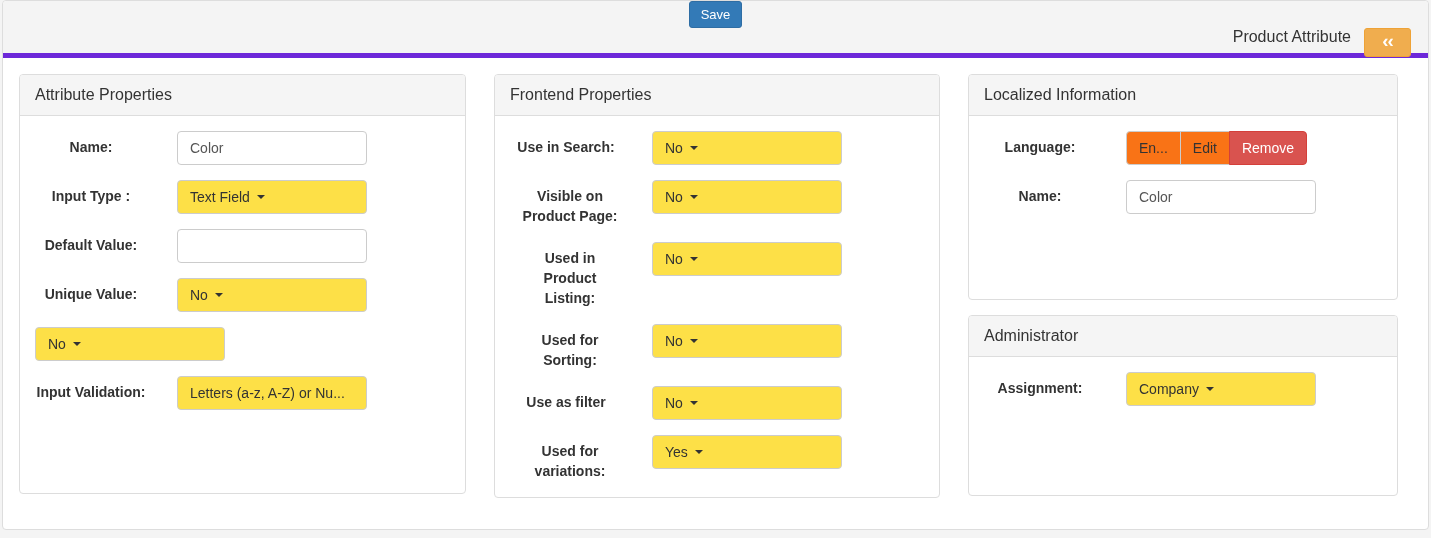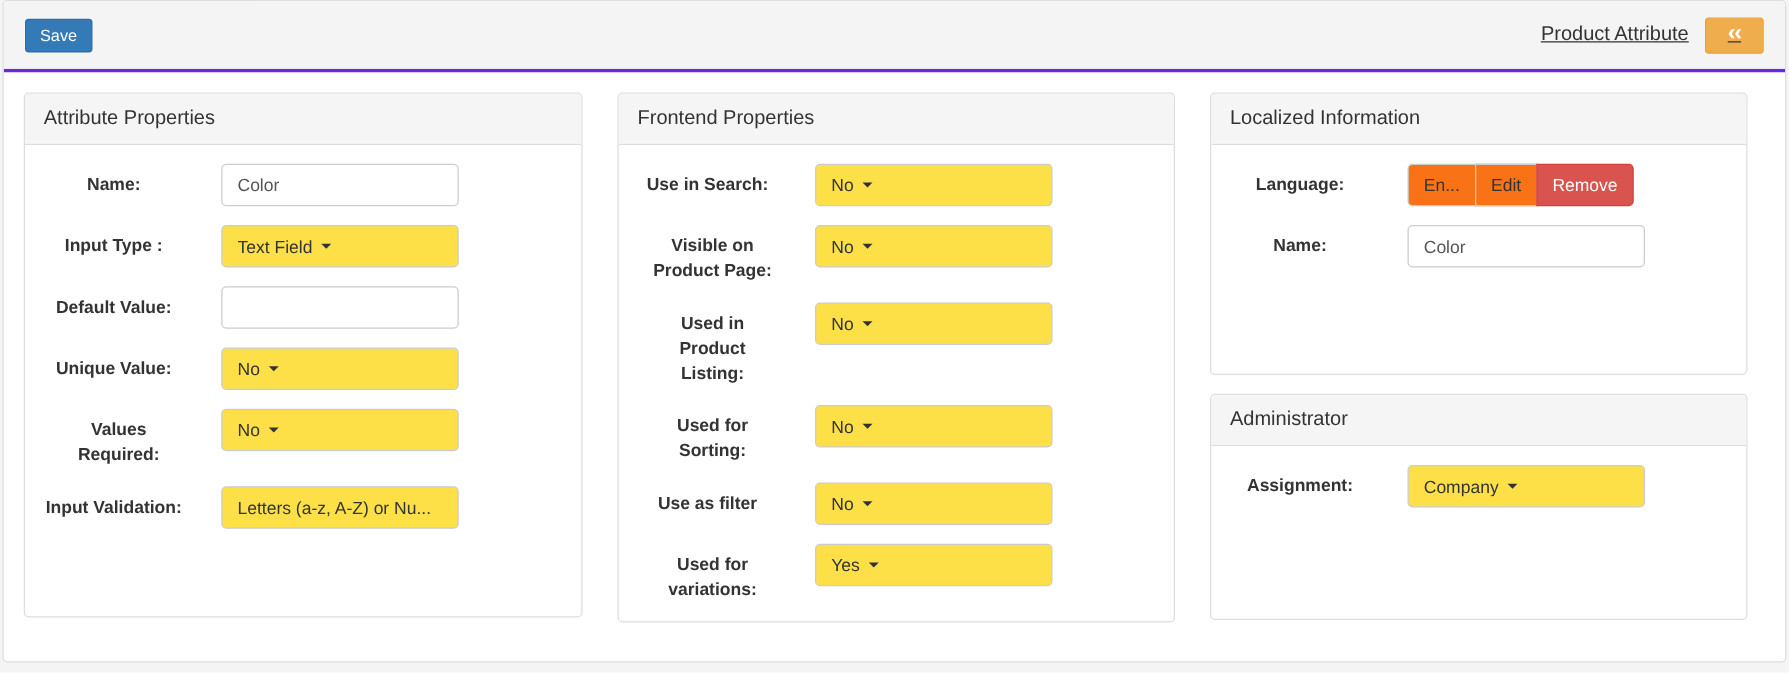--- a/index.html
+++ b/index.html
@@ -17,41 +17,40 @@
     margin: 0 2px;
     height: 530px;
     background: #fff;
     border: 1px solid #ddd;
     border-radius: 4px;
   }
   
   .topbar {
     height: 57px;
     background: #f4f4f4;
-    border-bottom: 3px solid #6d28d9;
+    border-bottom: 5px solid #6d28d9;
     border-radius: 4px 4px 0 0;
     display: flex;
     align-items: center;
     padding: 0 17px;
+    flex-direction: column;
   }
   .btn { font-family: "Liberation Sans", sans-serif; cursor: pointer; }
   .btn-primary {
     background: #337ab7;
     border: 1px solid #2e6da4;
     color: #fff;
     font-size: 13px;
     padding: 5px 11px;
     border-radius: 3px;
   }
   .topbar-right {
     margin-left: auto;
     display: flex;
-    align-items: center;
     gap: 13px;
-    text-decoration: underline;
   }
   .page-title { font-size: 16px; color: #333; }
   .btn-warning {
     background: #f0ad4e;
     border: 1px solid #eea236;
     color: #fff;
     border-radius: 3px;
     height: 29px;
     min-width: 47px;
     padding: 0 12px;
@@ -206,21 +205,20 @@
 
         <div class="form-row">
           <label class="f-label">Unique Value:</label>
           <button class="dropdown-toggle">
             <span class="dd-value">No</span>
             <span class="caret"></span>
           </button>
         </div>
 
         <div class="form-row wrap">
-          <label class="f-label">Values Required:</label>
           <button class="dropdown-toggle">
             <span class="dd-value">No</span>
             <span class="caret"></span>
           </button>
         </div>
 
         <div class="form-row">
           <label class="f-label">Input Validation:</label>
           <button class="dropdown-toggle">
             <span class="dd-value">Letters (a-z, A-Z) or Nu...</span>

